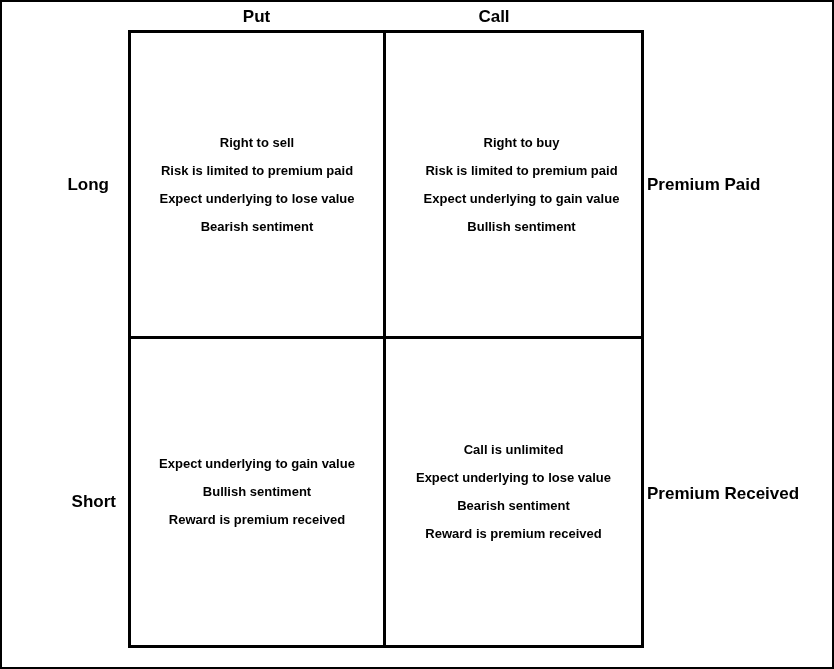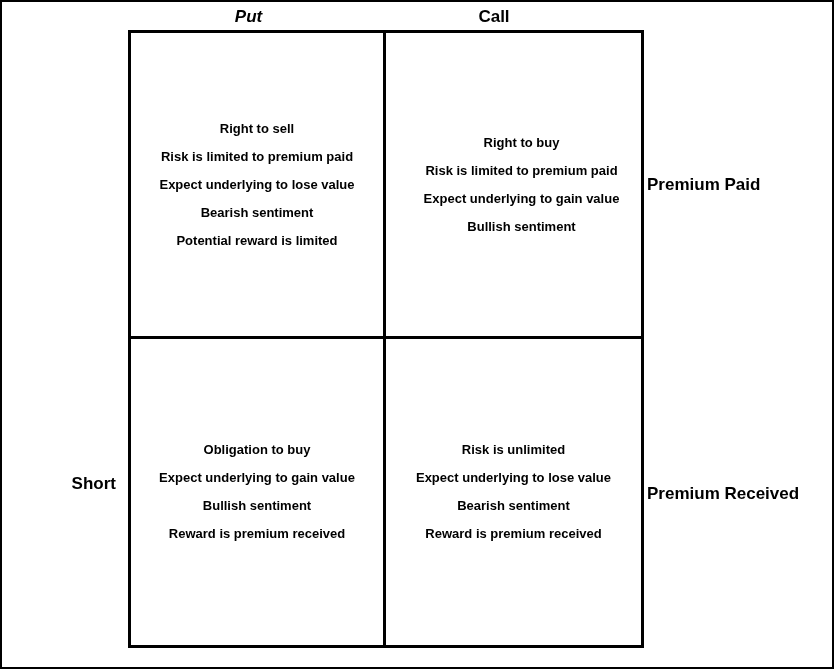--- a/index.html
+++ b/index.html
@@ -23,36 +23,36 @@
   
   .col-header {
     position: absolute;
     top: 2px;
     height: 26px;
     line-height: 26px;
     text-align: center;
     font-size: 17px;
     font-weight: bold;
   }
-  .col-header.put  { left: 118px; width: 257px; font-style: italic; }
+  .col-header.put  { left: 126px; width: 257px; }
   .col-header.call { left: 363px; width: 258px; }
 
   
   .row-label {
     position: absolute;
     left: 0;
     width: 127px;
     display: flex;
     align-items: center;
     justify-content: flex-end;
     font-size: 17px;
     font-weight: bold;
   }
   .row-label.long  { top: 28px;  height: 310px; padding-right: 20px; }
-  .row-label.short { top: 328px; height: 308px; padding-right: 13px; }
+  .row-label.short { top: 346px; height: 308px; padding-right: 13px; }
 
   
   .right-label {
     position: absolute;
     left: 641px;
     width: 193px;
     display: flex;
     align-items: center;
     justify-content: flex-start;
     padding-left: 4px;
@@ -96,48 +96,47 @@
 </style>
 </head>
 <body>
 
 <div class="canvas">
 
   <div class="col-header put">Put</div>
 
   <div class="col-header call">Call</div>
 
+  <div class="row-label long">Long</div>
 
   <div class="row-label short">Short</div>
 
   <div class="right-label premium-paid">Premium Paid</div>
 
   <div class="right-label premium-received">Premium Received</div>
 
   <div class="matrix">
     <div class="cell tl">
         <div class="line">Right to sell</div>
         <div class="line">Risk is limited to premium paid</div>
         <div class="line">Expect underlying to lose value</div>
         <div class="line">Bearish sentiment</div>
-        <div class="line">Potential reward is limited</div>
       </div>
     <div class="cell tr">
         <div class="line">Right to buy</div>
         <div class="line">Risk is limited to premium paid</div>
         <div class="line">Expect underlying to gain value</div>
         <div class="line">Bullish sentiment</div>
       </div>
     <div class="cell bl">
-        <div class="line">Obligation to buy</div>
         <div class="line">Expect underlying to gain value</div>
         <div class="line">Bullish sentiment</div>
         <div class="line">Reward is premium received</div>
       </div>
     <div class="cell br">
-        <div class="line">Risk is unlimited</div>
+        <div class="line">Call is unlimited</div>
         <div class="line">Expect underlying to lose value</div>
         <div class="line">Bearish sentiment</div>
         <div class="line">Reward is premium received</div>
       </div>
   </div>
 
 </div>
 
 </body></html>

